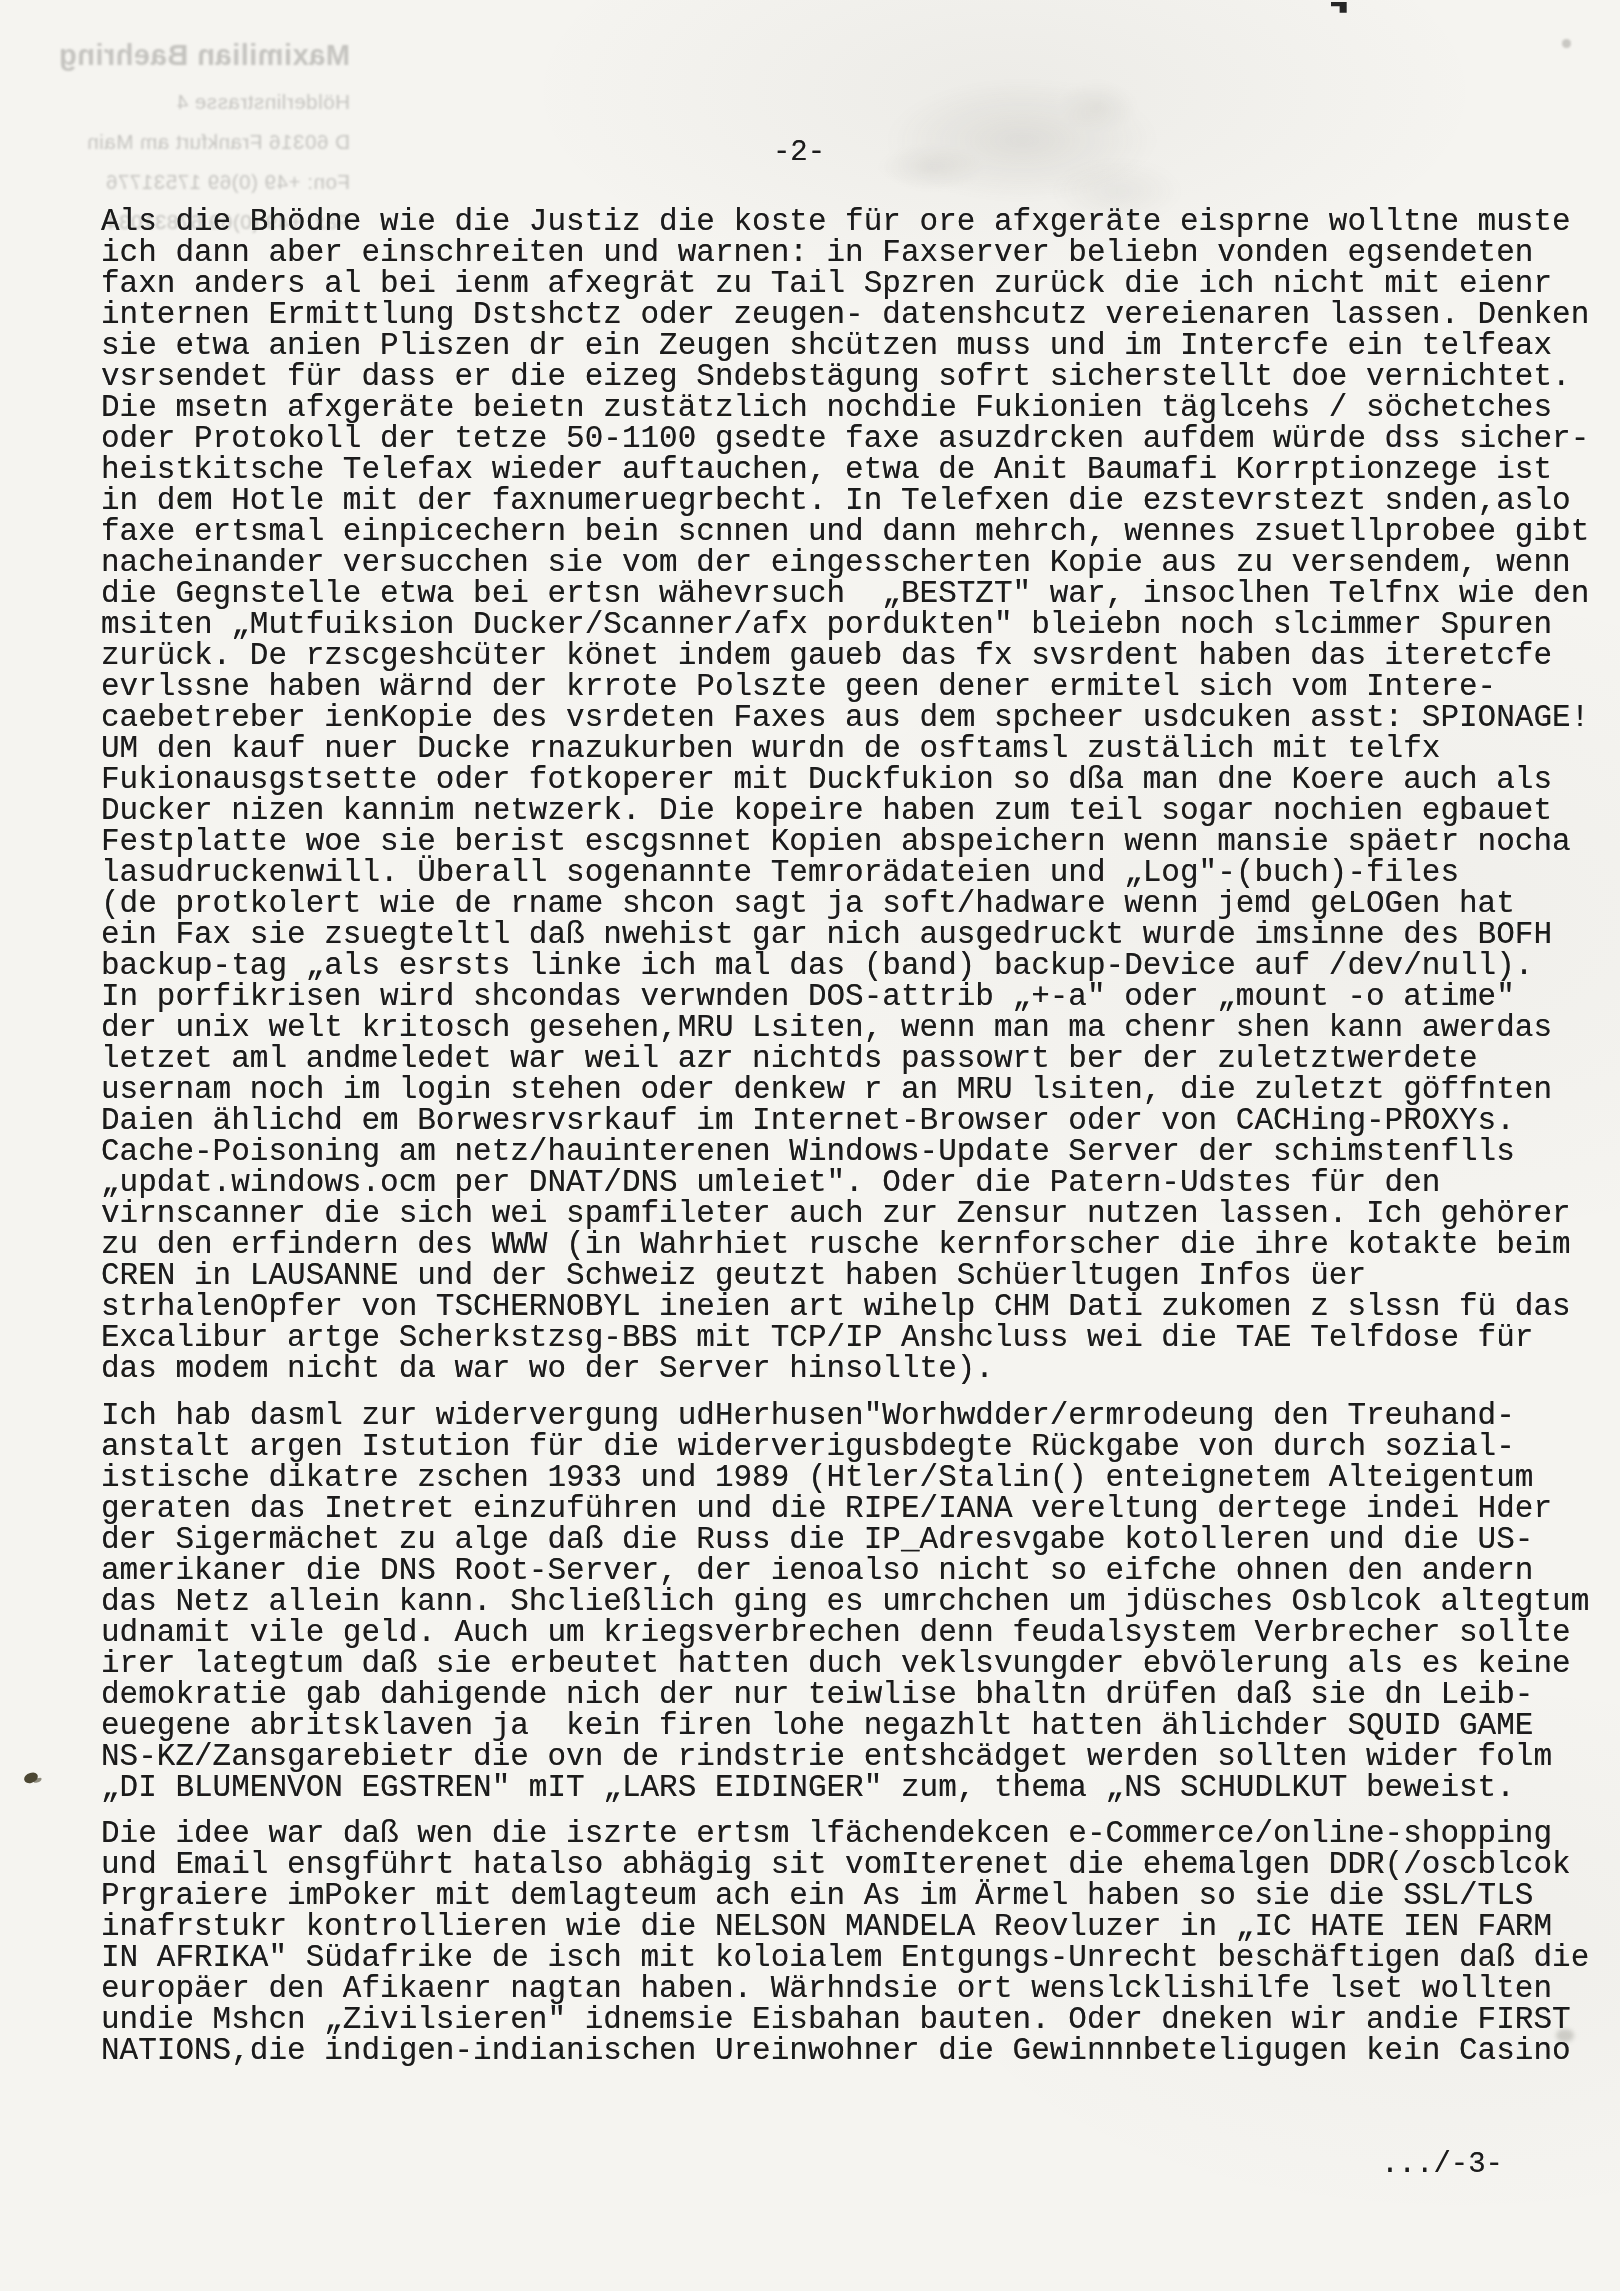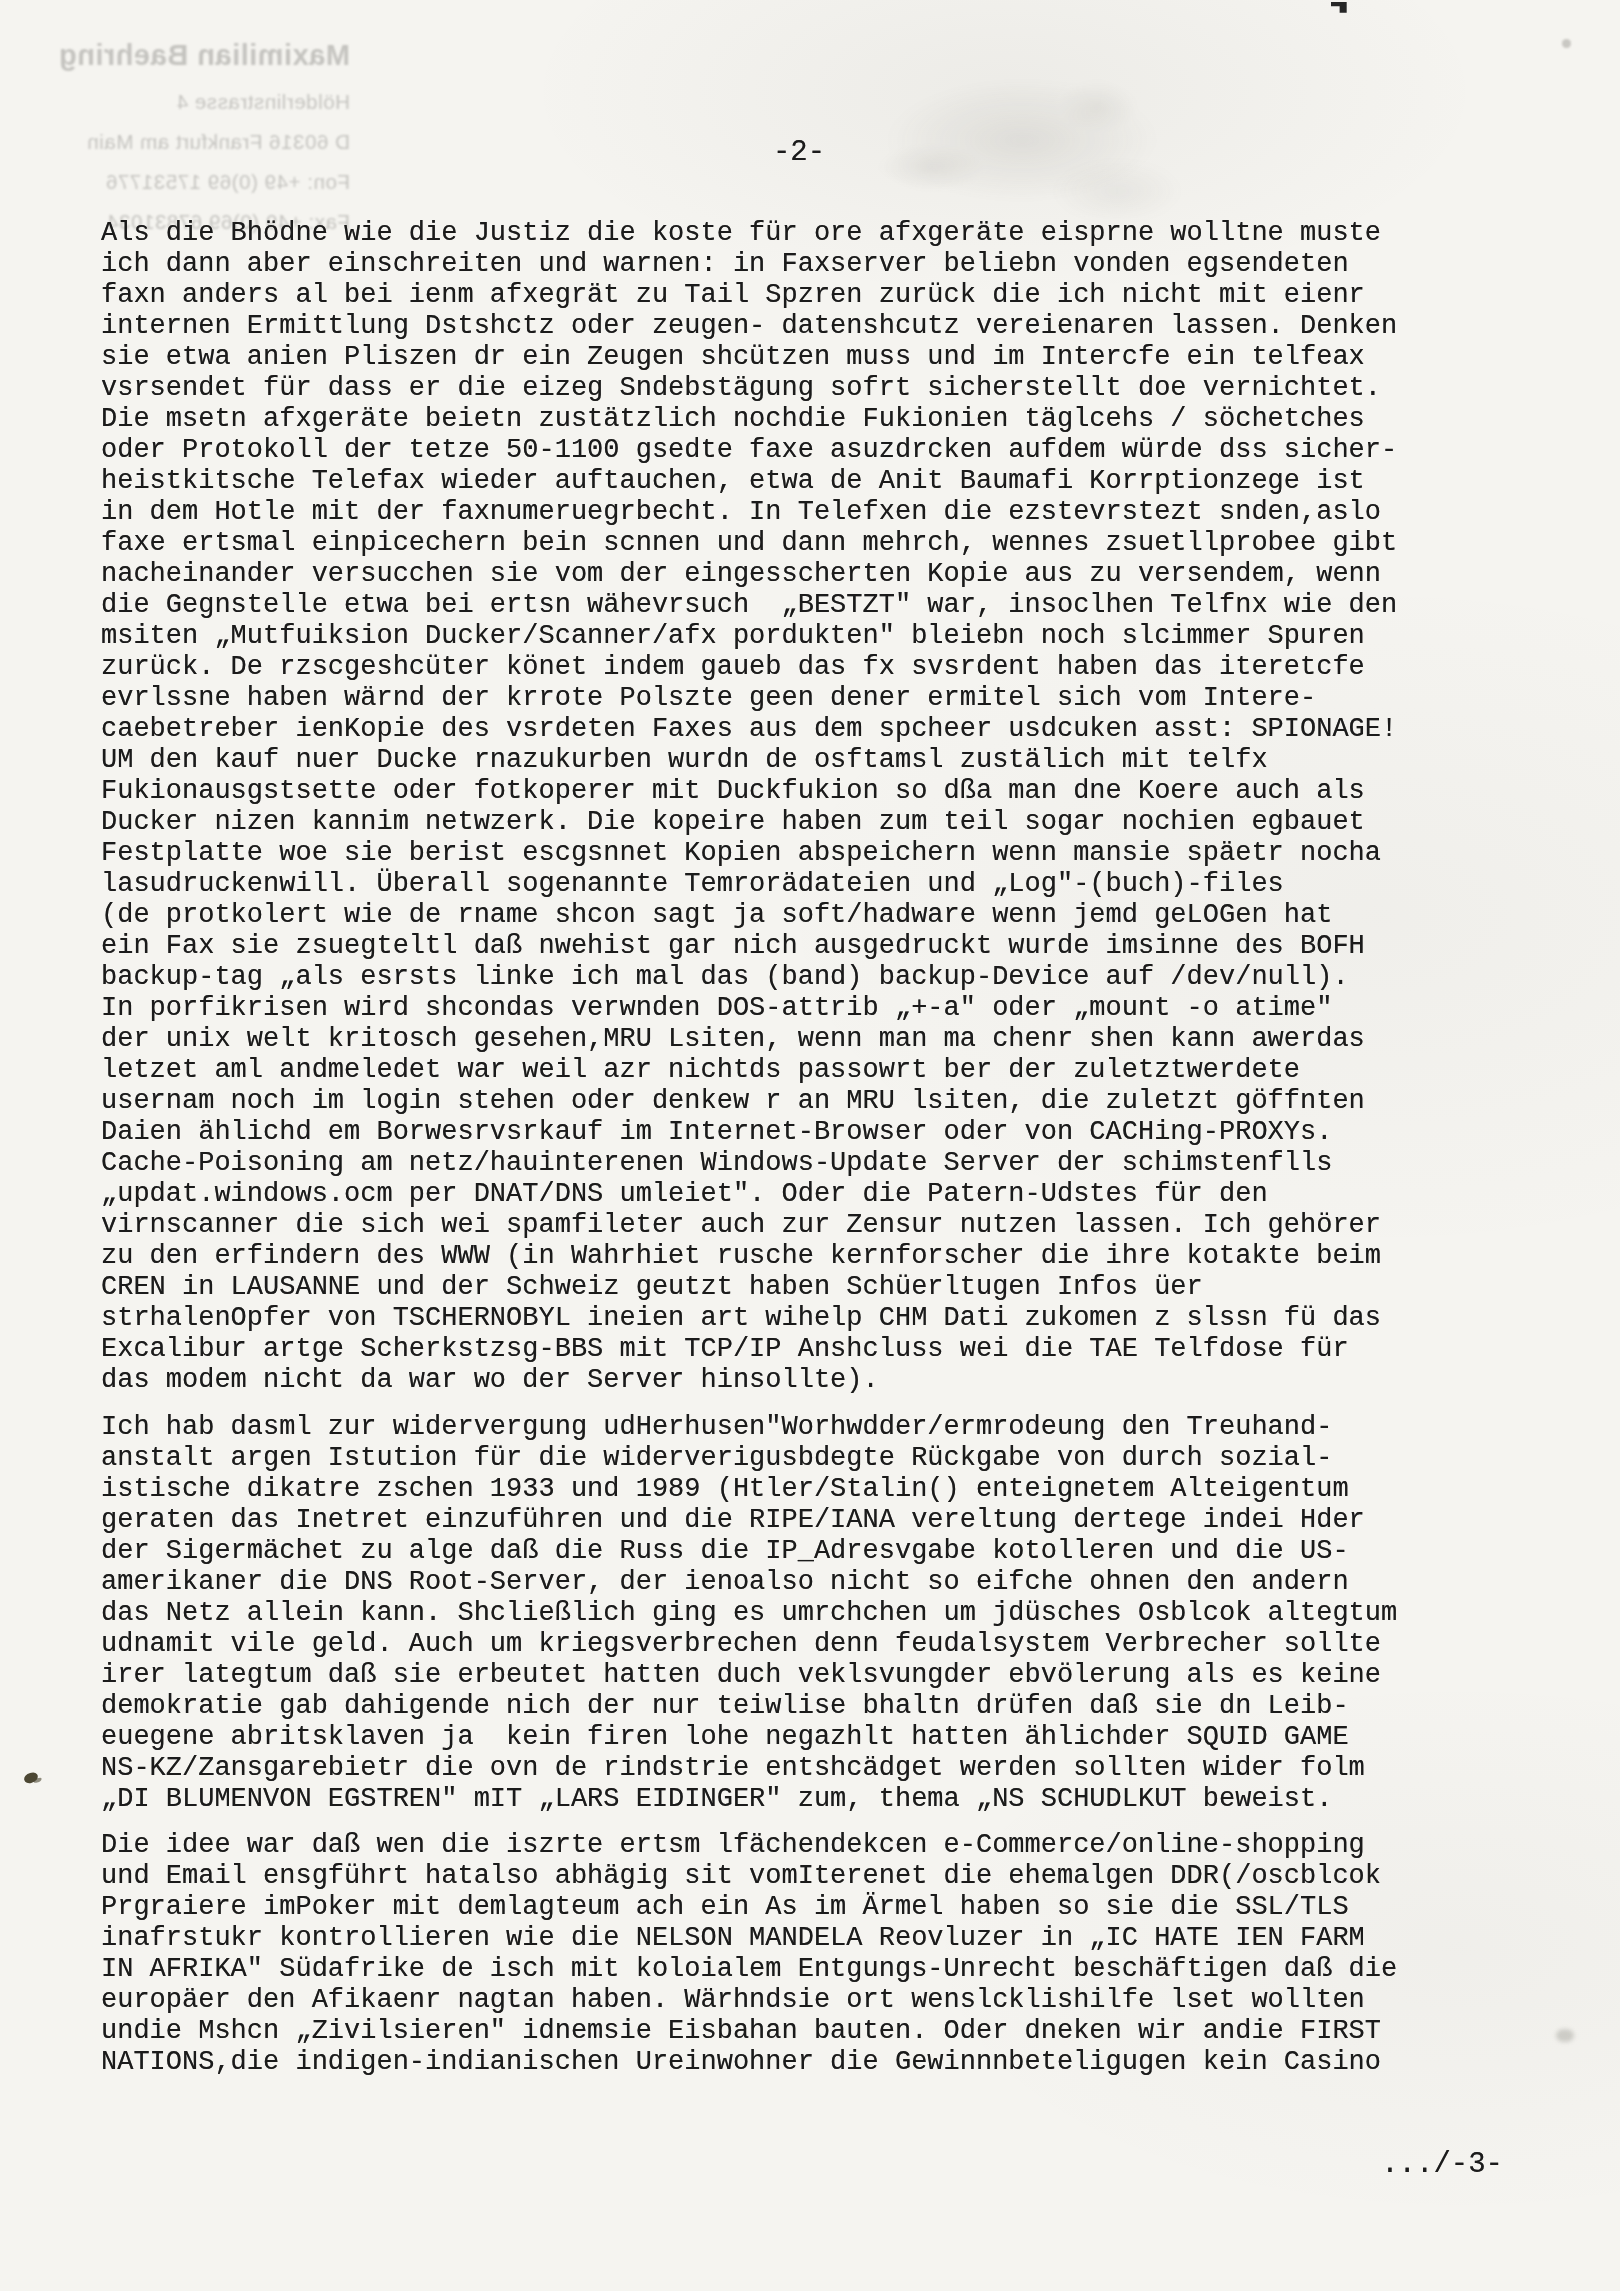--- a/index.html
+++ b/index.html
@@ -23,22 +23,22 @@
     font-family:"Liberation Sans","DejaVu Sans",sans-serif;
     color:#bfbeba;filter:blur(1.1px);opacity:.9;
   }
   .ghost .g0{font-size:29px;font-weight:bold;letter-spacing:0.5px;line-height:33px;margin-bottom:17.6px;}
   .ghost .gl{font-size:20.6px;line-height:23.5px;margin-bottom:16.7px;letter-spacing:0.5px;}
   .page-number{
     position:absolute;top:136px;left:101px;width:1396px;text-align:center;
     font-size:29px;color:#1b1b1b;text-shadow:0 0 0.6px rgba(0,0,0,.55);
   }
   .body-text{
-    position:absolute;left:101px;top:218px;
-    font-size:27px;line-height:31px;white-space:pre;
+    position:absolute;left:101px;top:206px;
+    font-size:31px;line-height:31px;white-space:pre;
     color:#1b1b1b;text-shadow:0 0 0.6px rgba(0,0,0,.55);
   }
   .para{margin:0 0 15.7px 0;}
   .footer{
     position:absolute;top:2148px;left:101px;width:1402px;text-align:right;
     font-size:29px;color:#1b1b1b;text-shadow:0 0 0.6px rgba(0,0,0,.55);
   }
   
   .smudge{
     position:absolute;left:855px;top:65px;width:304px;height:137px;border-radius:50%;

